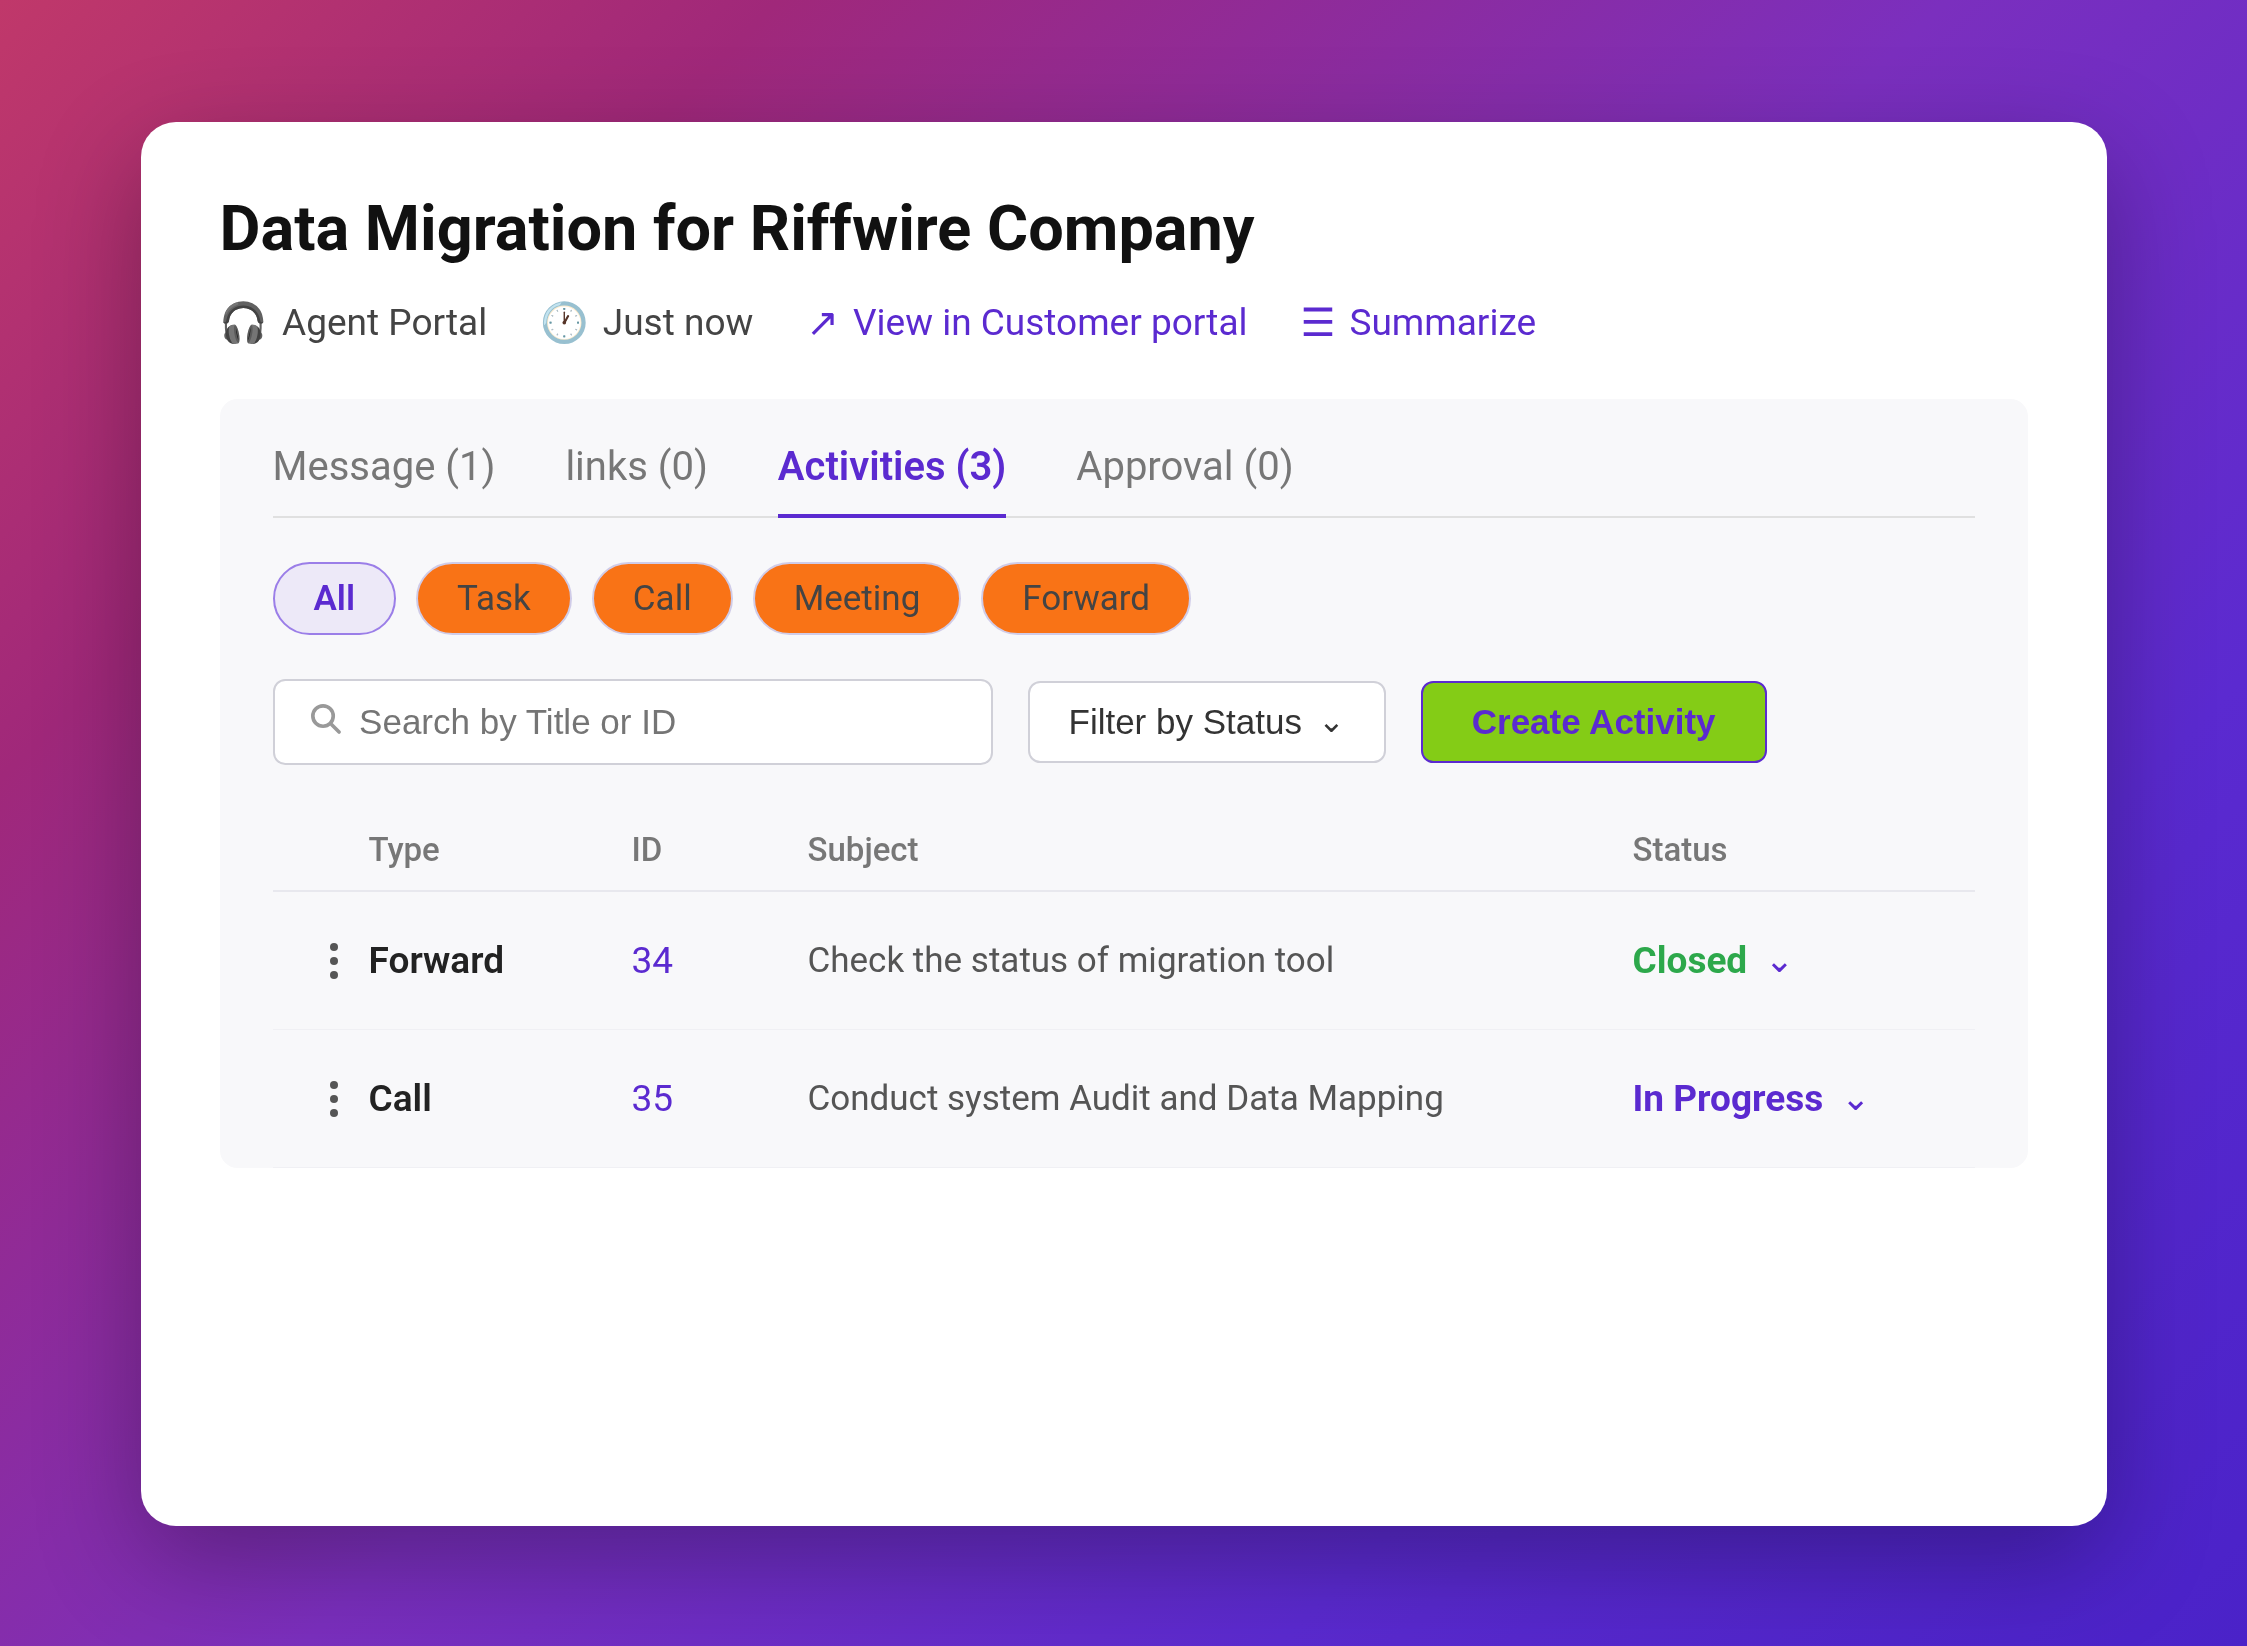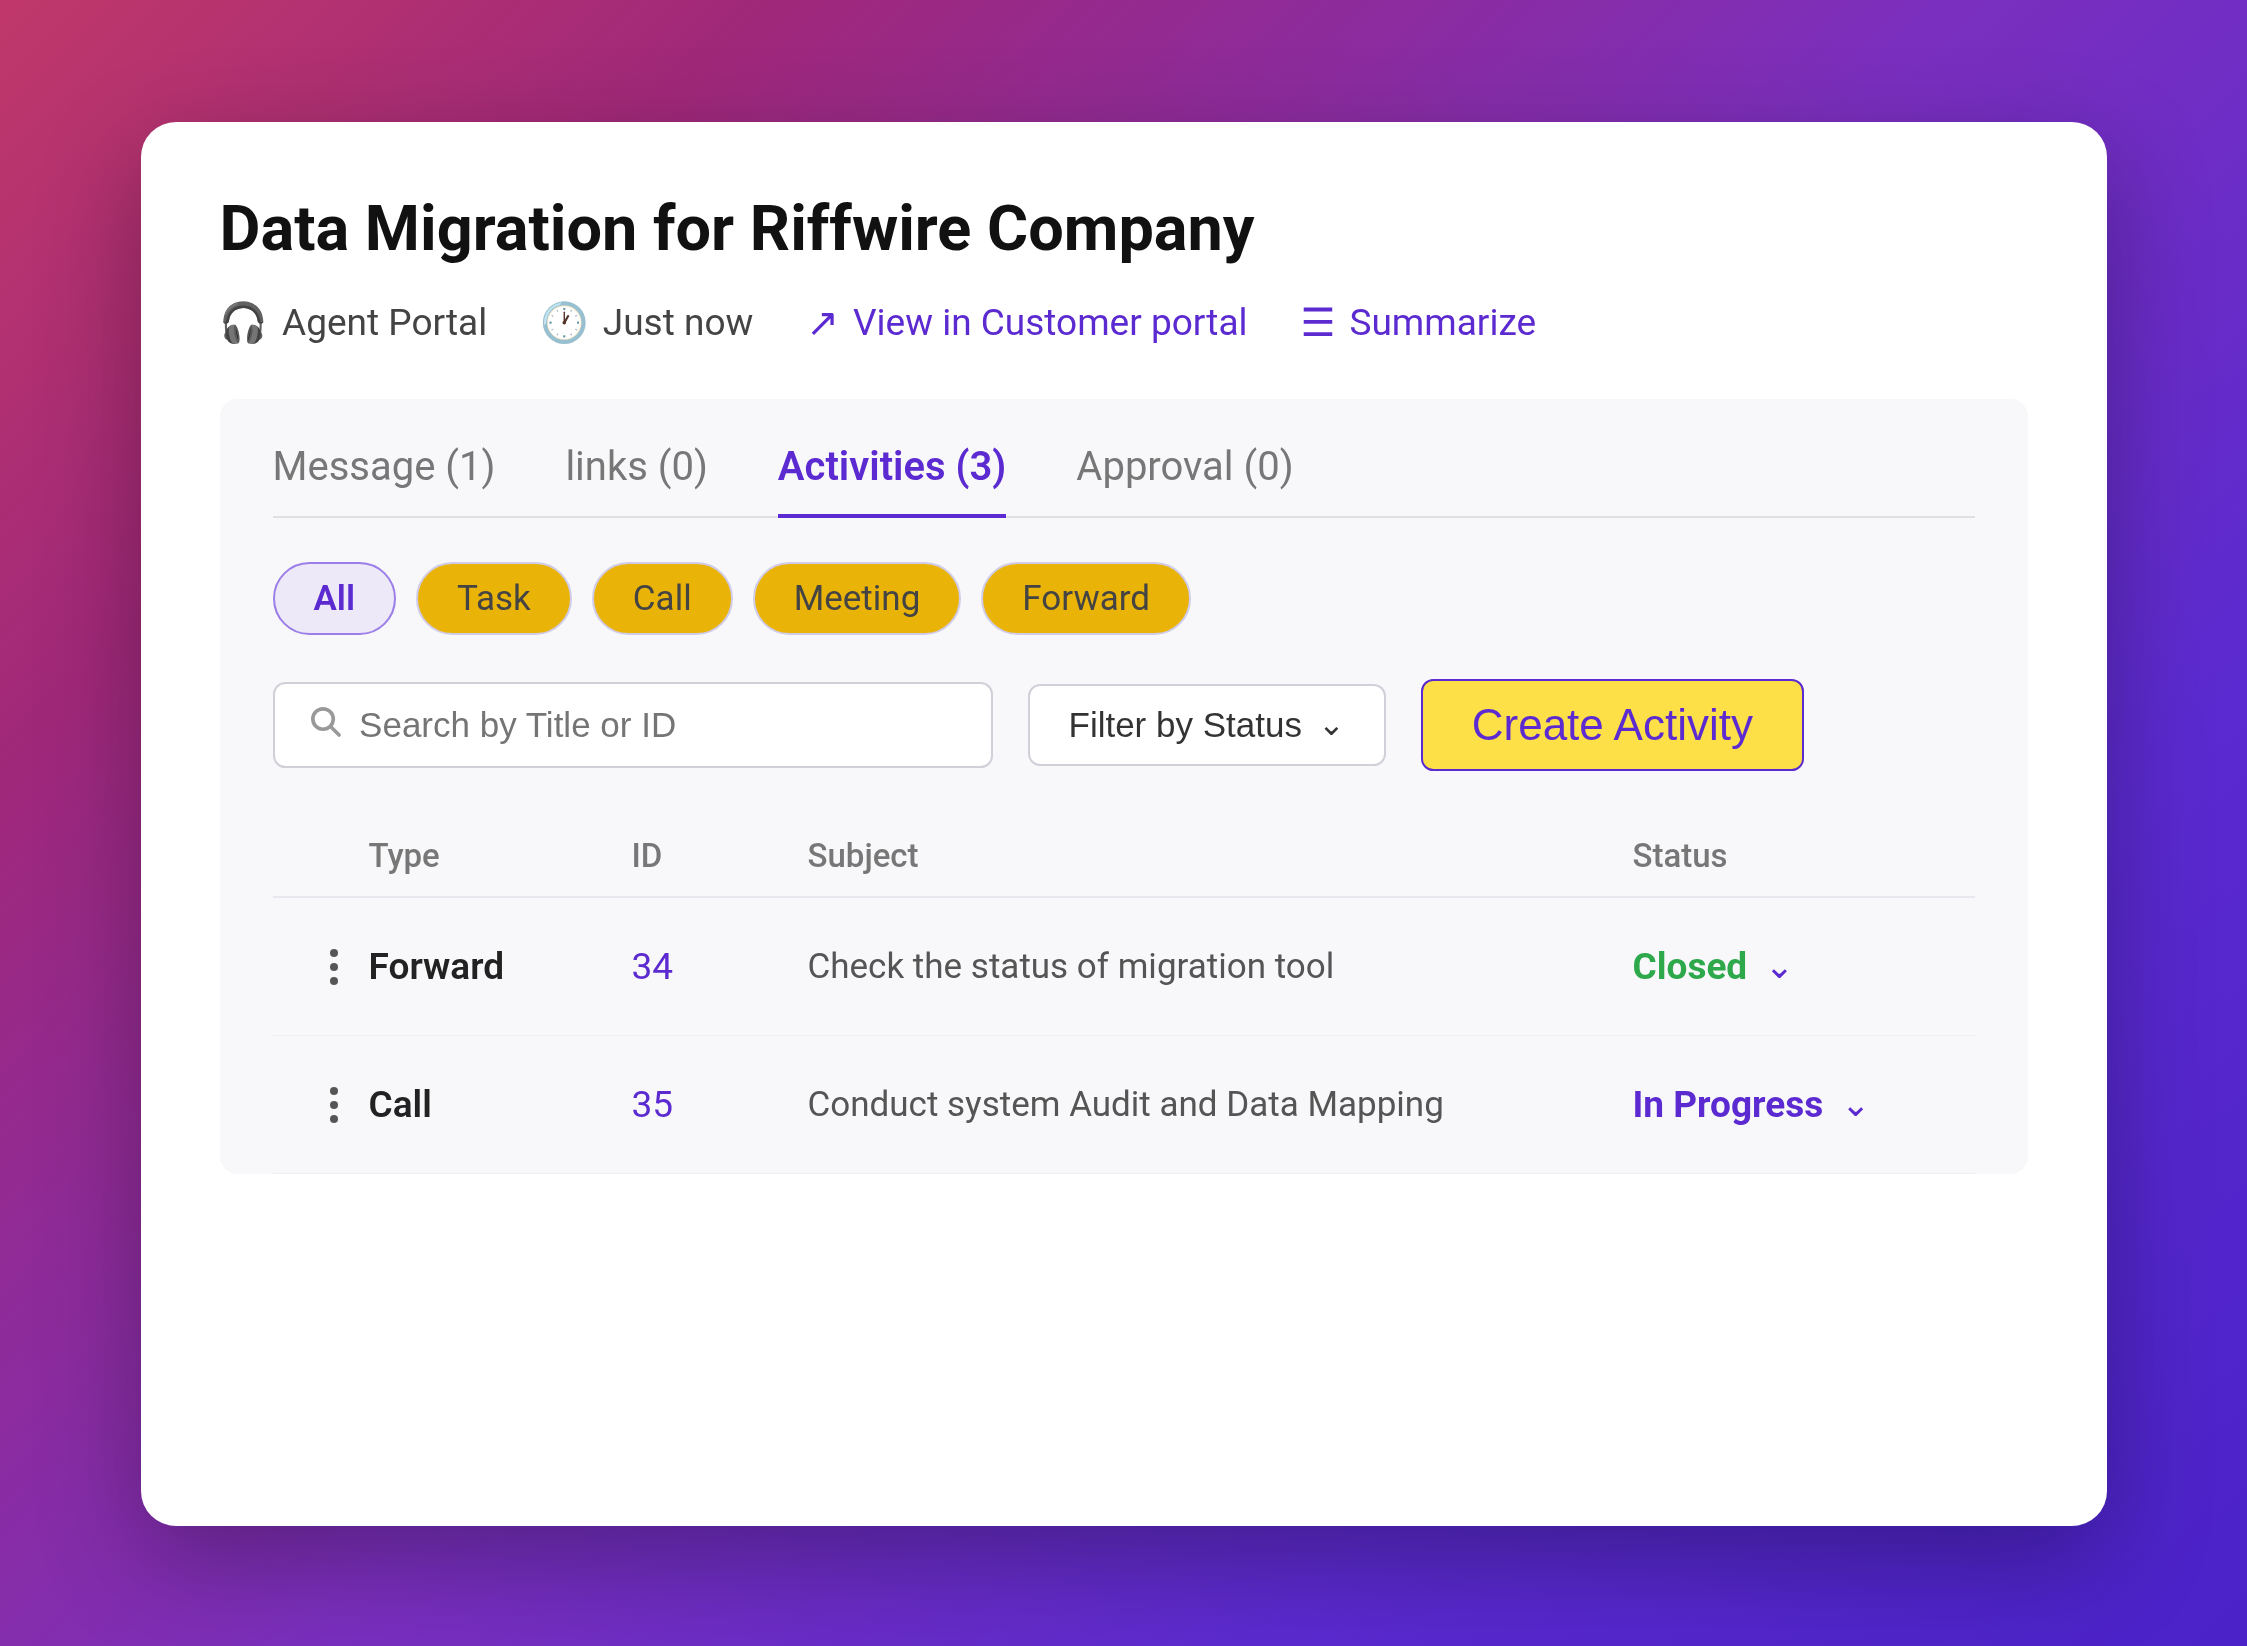--- a/index.html
+++ b/index.html
@@ -97,21 +97,21 @@
       margin-bottom: 44px;
     }
 
     .pill {
       border: 2.2px solid #d0cce8;
       border-radius: 877px;
       padding: 14px 39px;
       font-size: 35px;
       color: #444;
       cursor: pointer;
-      background: #eab308;
+      background: #f97316;
     }
 
     .pill.active {
       background: #ede9f8;
       border-color: #9b7ee8;
       color: #5b2ad0;
       font-weight: 600;
     }
 
     
@@ -158,24 +158,24 @@
       font-size: 35px;
       color: #333;
       background: #fff;
       cursor: pointer;
     }
 
     .create-btn {
       border: 2.2px solid #5b2ad0;
       border-radius: 12.3px;
       padding: 19.3px 49px;
-      font-size: 44px;
-      color: #5b2ad0;
-      background: #fde047;
-      font-weight: 400;
+      font-size: 35px;
+      color: #5b2ad0;
+      background: #84cc16;
+      font-weight: 700;
       cursor: pointer;
       white-space: nowrap;
     }
 
     
     .table-wrap {
       width: 100%;
     }
 
     .table-header {

